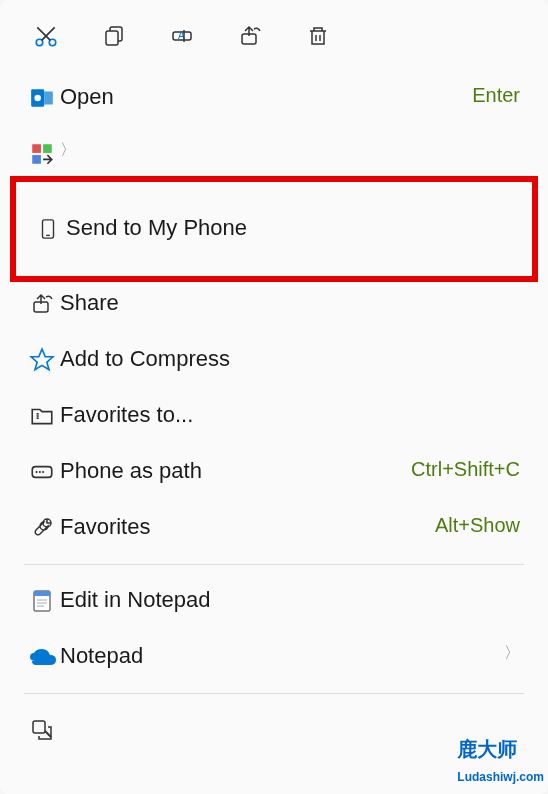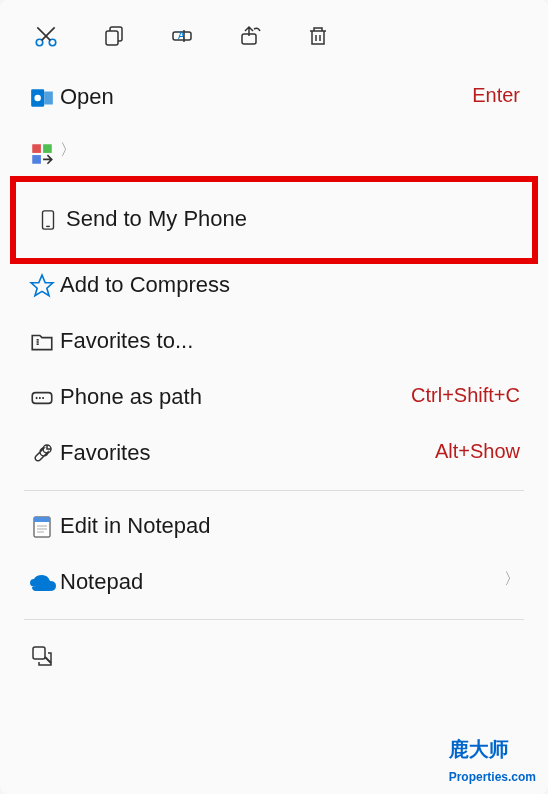--- a/index.html
+++ b/index.html
@@ -39,50 +39,50 @@
       align-items: flex-start;
       padding: 14px 28px;
       gap: 4px;
       font-size: 22px;
       color: #1a1a1a;
       cursor: default;
     }
     .menu-item.highlighted {
       border: 6px solid #e60000;
       margin: -6px 10px;
-      padding: 24px 18px;
+      padding: 33px 18px;
     }
     .menu-icon {
       width: 28px;
       height: 28px;
       display: flex;
       align-items: center;
       justify-content: center;
       flex-shrink: 0;
     }
     .menu-label {
       flex: 1;
     }
     .menu-shortcut {
       font-size: 20px;
-      color: #b91c1c;
+      color: #4d7c0f;
     }
     .chevron {
       font-size: 16px;
       color: #888;
     }
     .divider {
       height: 1px;
       background: #ddd;
       margin: 8px 24px;
     }
     .watermark {
       position: absolute;
       bottom: 8px;
-      right: 12px;
+      right: 4px;
       font-size: 20px;
       color: #0066cc;
       font-weight: bold;
     }
     .watermark-sub {
       font-size: 12px;
       color: #0066cc;
     }
   </style>
 </head>
@@ -155,20 +155,30 @@
   <div class="menu-item highlighted">
     <div class="menu-icon">
       <svg width="22" height="26" viewBox="0 0 24 24" fill="none" stroke="#333" stroke-width="1.5">
         <rect x="6" y="2" width="12" height="20" rx="2"></rect>
         <line x1="10" y1="19" x2="14" y2="19"></line>
       </svg>
     </div>
     <span class="menu-label">Send to My Phone</span>
   </div>
 
+  <div class="menu-item">
+    <div class="menu-icon">
+      <svg width="24" height="24" viewBox="0 0 24 24" fill="none" stroke="#333" stroke-width="1.5">
+        <rect x="4" y="10" width="14" height="10" rx="2"></rect>
+        <path d="M11 3 L11 12 M7 7 L11 3 L15 7"></path>
+        <path d="M16 5 Q20 3 22 7"></path>
+      </svg>
+    </div>
+    <span class="menu-label">Share</span>
+  </div>
 
   <div class="menu-item">
     <div class="menu-icon">
       <svg width="26" height="26" viewBox="0 0 24 24" fill="none" stroke="#0078d4" stroke-width="1.5">
         <path d="M12 2 L15 9 L22 9 L16.5 14 L18.5 21 L12 17 L5.5 21 L7.5 14 L2 9 L9 9 Z"></path>
       </svg>
     </div>
     <span class="menu-label">Add to Compress</span>
   </div>
 
@@ -243,14 +253,14 @@
         <path d="M9 18 L9 21 L21 21 L21 9 L18 9"></path>
         <path d="M15 13 L21 19" stroke-width="2"></path>
       </svg>
     </div>
   </div>
 
 </div>
 
 <div class="watermark">
   <span>鹿大师</span><br>
-  <span class="watermark-sub">Properties.com</span>
+  <span class="watermark-sub">Ludashiwj.com</span>
 </div>
 
 </body></html>

